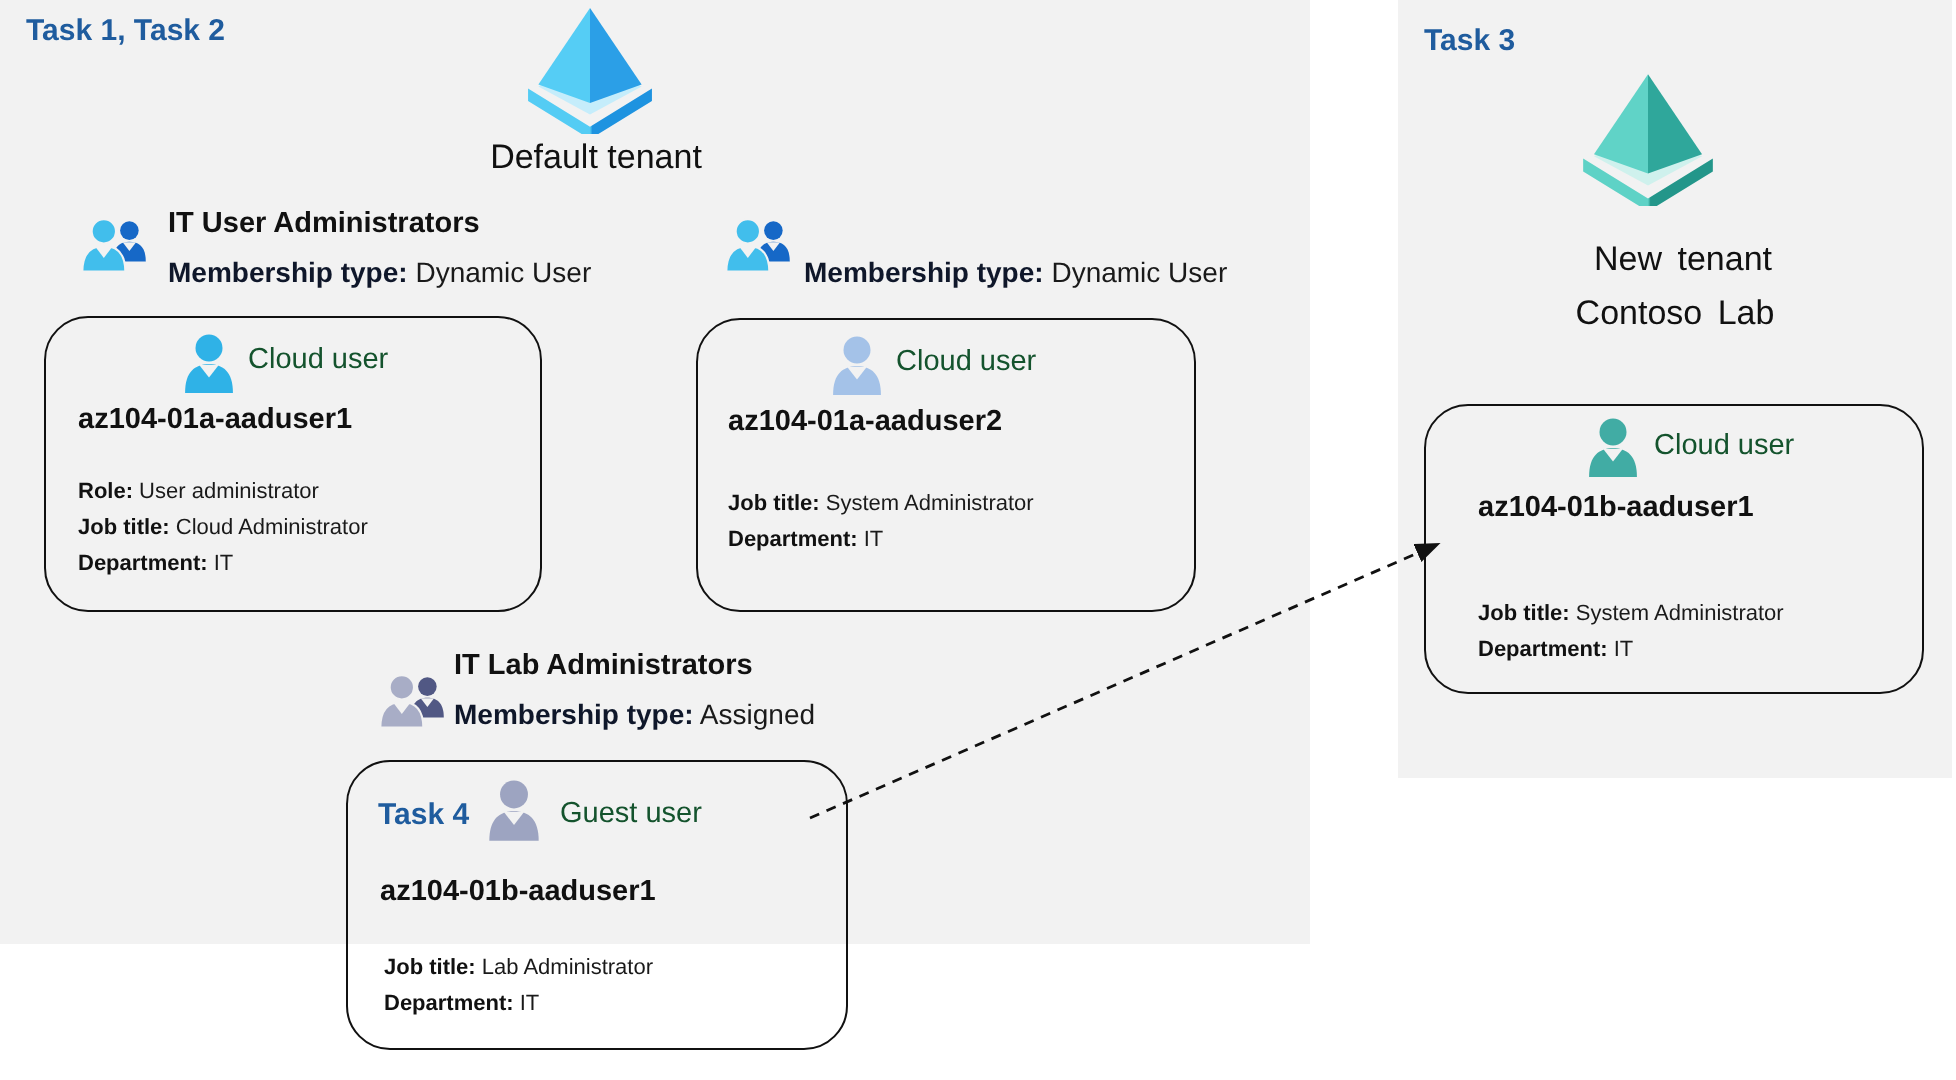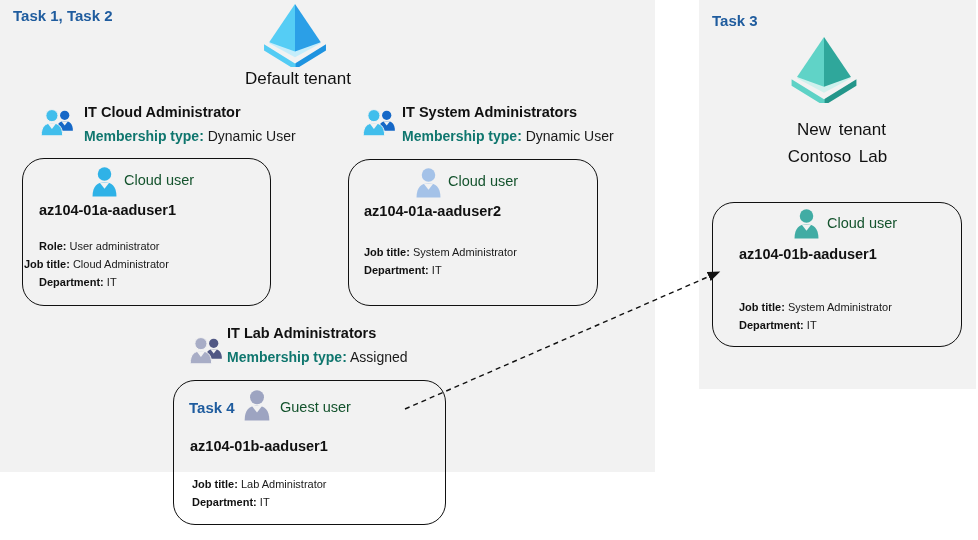--- a/index.html
+++ b/index.html
@@ -6,21 +6,21 @@
   .canvas{position:relative;width:978px;height:540px;background:#ffffff;overflow:hidden;
           font-family:"Liberation Sans",sans-serif;color:#1a1a1a;}
   .panel{position:absolute;background:#f2f2f2;}
   #left-panel{left:0;top:0;width:655px;height:472px;}
   #right-panel{left:699px;top:0;width:277px;height:389px;}
   .abs{position:absolute;}
   .task-label{font-weight:bold;font-size:15px;color:#1f5c9e;white-space:nowrap;}
   .tenant-title{font-weight:normal;font-size:17px;color:#111;white-space:nowrap;}
   .group-title{font-weight:bold;font-size:14.5px;color:#111;white-space:nowrap;}
   .meta-line{font-size:14px;color:#1a1a1a;white-space:nowrap;}
-  .meta-line b{color:#0f766e;margin-top:21px;}
+  .meta-line b{color:#0f172a;margin-top:21px;}
   .user-card{position:absolute;border:1.4px solid #111;border-radius:22px;background:transparent;}
   .user-type{font-size:14.5px;color:#14532d;white-space:nowrap;}
   .username{font-weight:bold;font-size:14.5px;color:#111;white-space:nowrap;}
   .detail-line{font-size:11px;color:#1a1a1a;white-space:nowrap;}
   .detail-line b{color:#111;}
   .center-text{text-align:center;}
   svg{display:block;}
   #arrow-overlay{position:absolute;left:0;top:0;pointer-events:none;}
 </style>
 </head>
@@ -60,47 +60,46 @@
       <polygon points="32,1 7,38 32,47" fill="#55cdf5"></polygon>
       <polygon points="32,1 57,38 32,47" fill="#2b9fe7"></polygon>
     </svg>
 
     <div class="abs tenant-title center-text" style="left:218px;top:69px;width:160px;">Default tenant</div>
 
     <svg class="abs" style="left:40px;top:107px;" width="37" height="31" viewBox="0 0 38 30">
       <use href="#person-shape" transform="translate(16,2) scale(0.78)" fill="#1668c7"></use>
       <use href="#person-shape" transform="translate(0,0.6) scale(1.02)" fill="#41beec" stroke="#f2f2f2" stroke-width="1"></use>
     </svg>
-    <div class="abs group-title" style="left:84px;top:104px;">IT Cloud Administrator</div>
+    <div class="abs group-title" style="left:84px;top:104px;">IT User Administrators</div>
     <div class="abs meta-line" style="left:84px;top:128px;">
       <b>Membership type:</b><span> Dynamic User</span>
     </div>
 
     <div class="user-card" style="left:22px;top:158px;width:247px;height:146px;">
       <svg class="abs" style="left:68px;top:7px;" width="27" height="31" viewBox="0 0 24 28">
         <use href="#person-shape" fill="#2fb2e7"></use>
       </svg>
       <div class="abs user-type" style="left:101px;top:13px;">Cloud user</div>
       <div class="abs username" style="left:16px;top:43px;">az104-01a-aaduser1</div>
       <div class="abs detail-line" style="left:16px;top:81px;">
         <b>Role:</b><span> User administrator</span>
       </div>
-      <div class="abs detail-line" style="left:1px;top:99px;">
+      <div class="abs detail-line" style="left:16px;top:99px;">
         <b>Job title:</b><span> Cloud Administrator</span>
       </div>
       <div class="abs detail-line" style="left:16px;top:117px;">
         <b>Department:</b><span> IT</span>
       </div>
     </div>
 
     <svg class="abs" style="left:362px;top:107px;" width="37" height="31" viewBox="0 0 38 30">
       <use href="#person-shape" transform="translate(16,2) scale(0.78)" fill="#1668c7"></use>
       <use href="#person-shape" transform="translate(0,0.6) scale(1.02)" fill="#41beec" stroke="#f2f2f2" stroke-width="1"></use>
     </svg>
-    <div class="abs group-title" style="left:402px;top:104px;">IT System Administrators</div>
     <div class="abs meta-line" style="left:402px;top:128px;">
       <b>Membership type:</b><span> Dynamic User</span>
     </div>
 
     <div class="user-card" style="left:348px;top:159px;width:248px;height:145px;">
       <svg class="abs" style="left:66px;top:7px;" width="27" height="31" viewBox="0 0 24 28">
         <use href="#person-shape" fill="#a4c2e8"></use>
       </svg>
       <div class="abs user-type" style="left:99px;top:13px;">Cloud user</div>
       <div class="abs username" style="left:15px;top:43px;">az104-01a-aaduser2</div>
@@ -114,21 +113,21 @@
 
     <svg class="abs" style="left:189px;top:335px;" width="37" height="31" viewBox="0 0 38 30">
       <use href="#person-shape" transform="translate(16,2) scale(0.78)" fill="#515884"></use>
       <use href="#person-shape" transform="translate(0,0.6) scale(1.02)" fill="#a8adc6" stroke="#f2f2f2" stroke-width="1"></use>
     </svg>
     <div class="abs meta-line" style="left:227px;top:349px;">
       <b>Membership type:</b><span> Assigned</span>
     </div>
     <div class="abs group-title" style="left:227px;top:325px;">IT Lab Administrators</div>
 
-    <div class="user-card" style="left:173px;top:380px;width:249px;height:143px;padding-left:22px;">
+    <div class="user-card" style="left:173px;top:380px;width:249px;height:143px;">
       <div class="abs task-label" style="left:15px;top:18px;">Task 4</div>
       <svg class="abs" style="left:69px;top:8px;" width="28" height="32" viewBox="0 0 24 28">
         <use href="#person-shape" fill="#9da4c1"></use>
       </svg>
       <div class="abs user-type" style="left:106px;top:18px;">Guest user</div>
       <div class="abs username" style="left:16px;top:57px;">az104-01b-aaduser1</div>
       <div class="abs detail-line" style="left:18px;top:97px;">
         <b>Job title:</b><span> Lab Administrator</span>
       </div>
       <div class="abs detail-line" style="left:18px;top:115px;">

